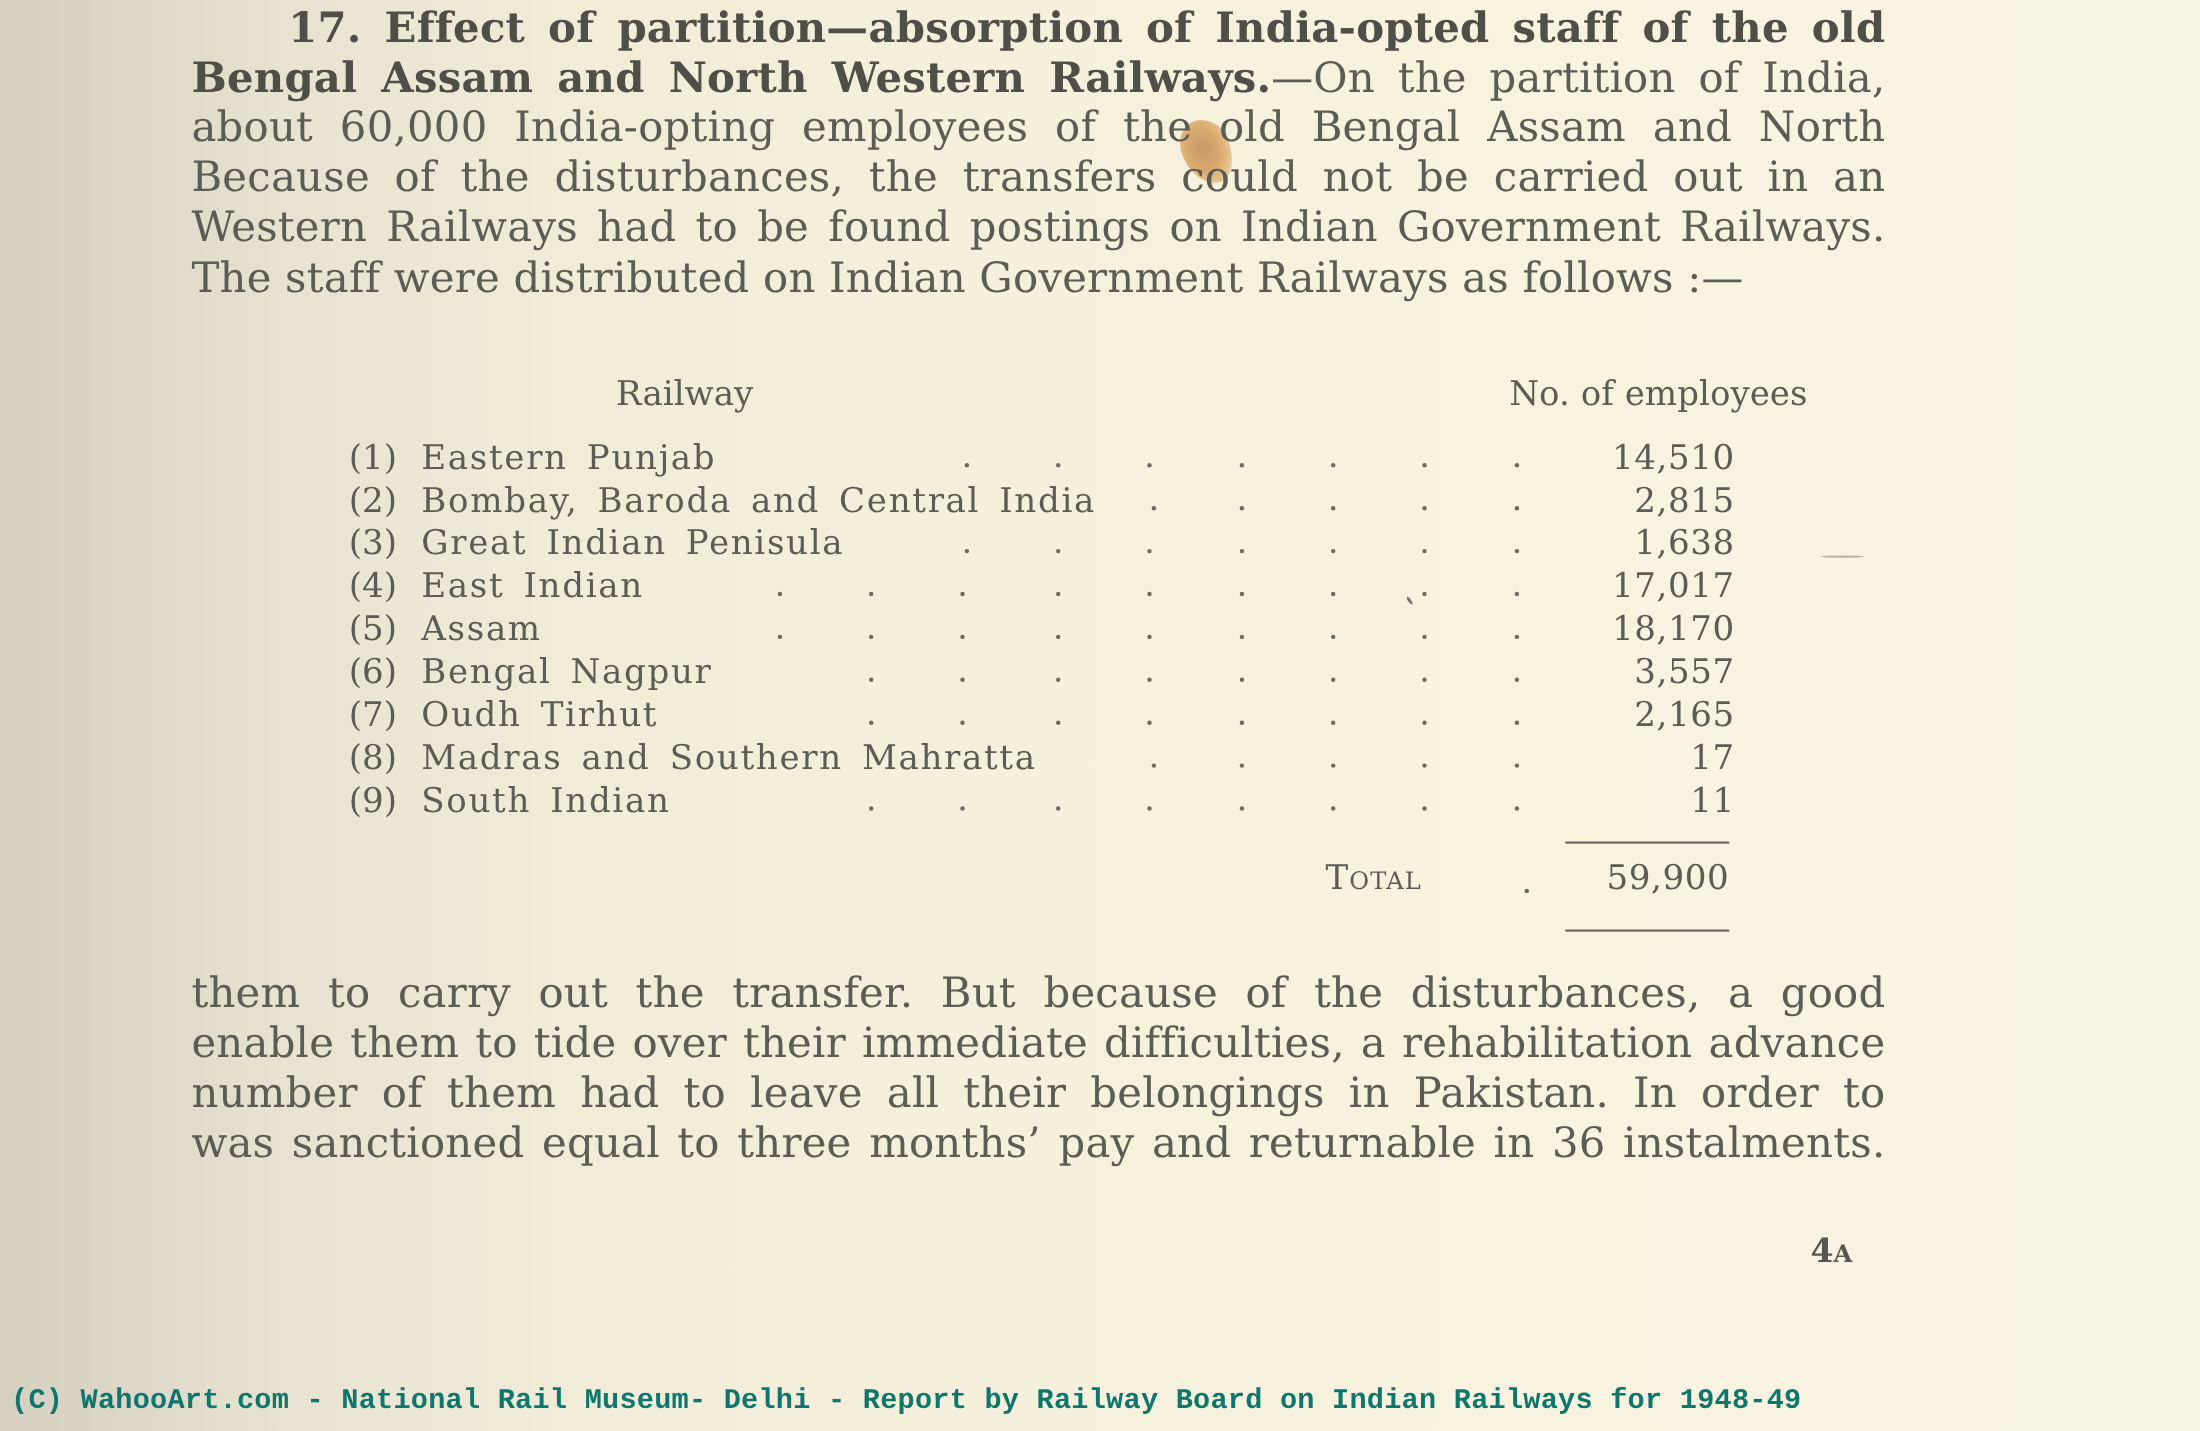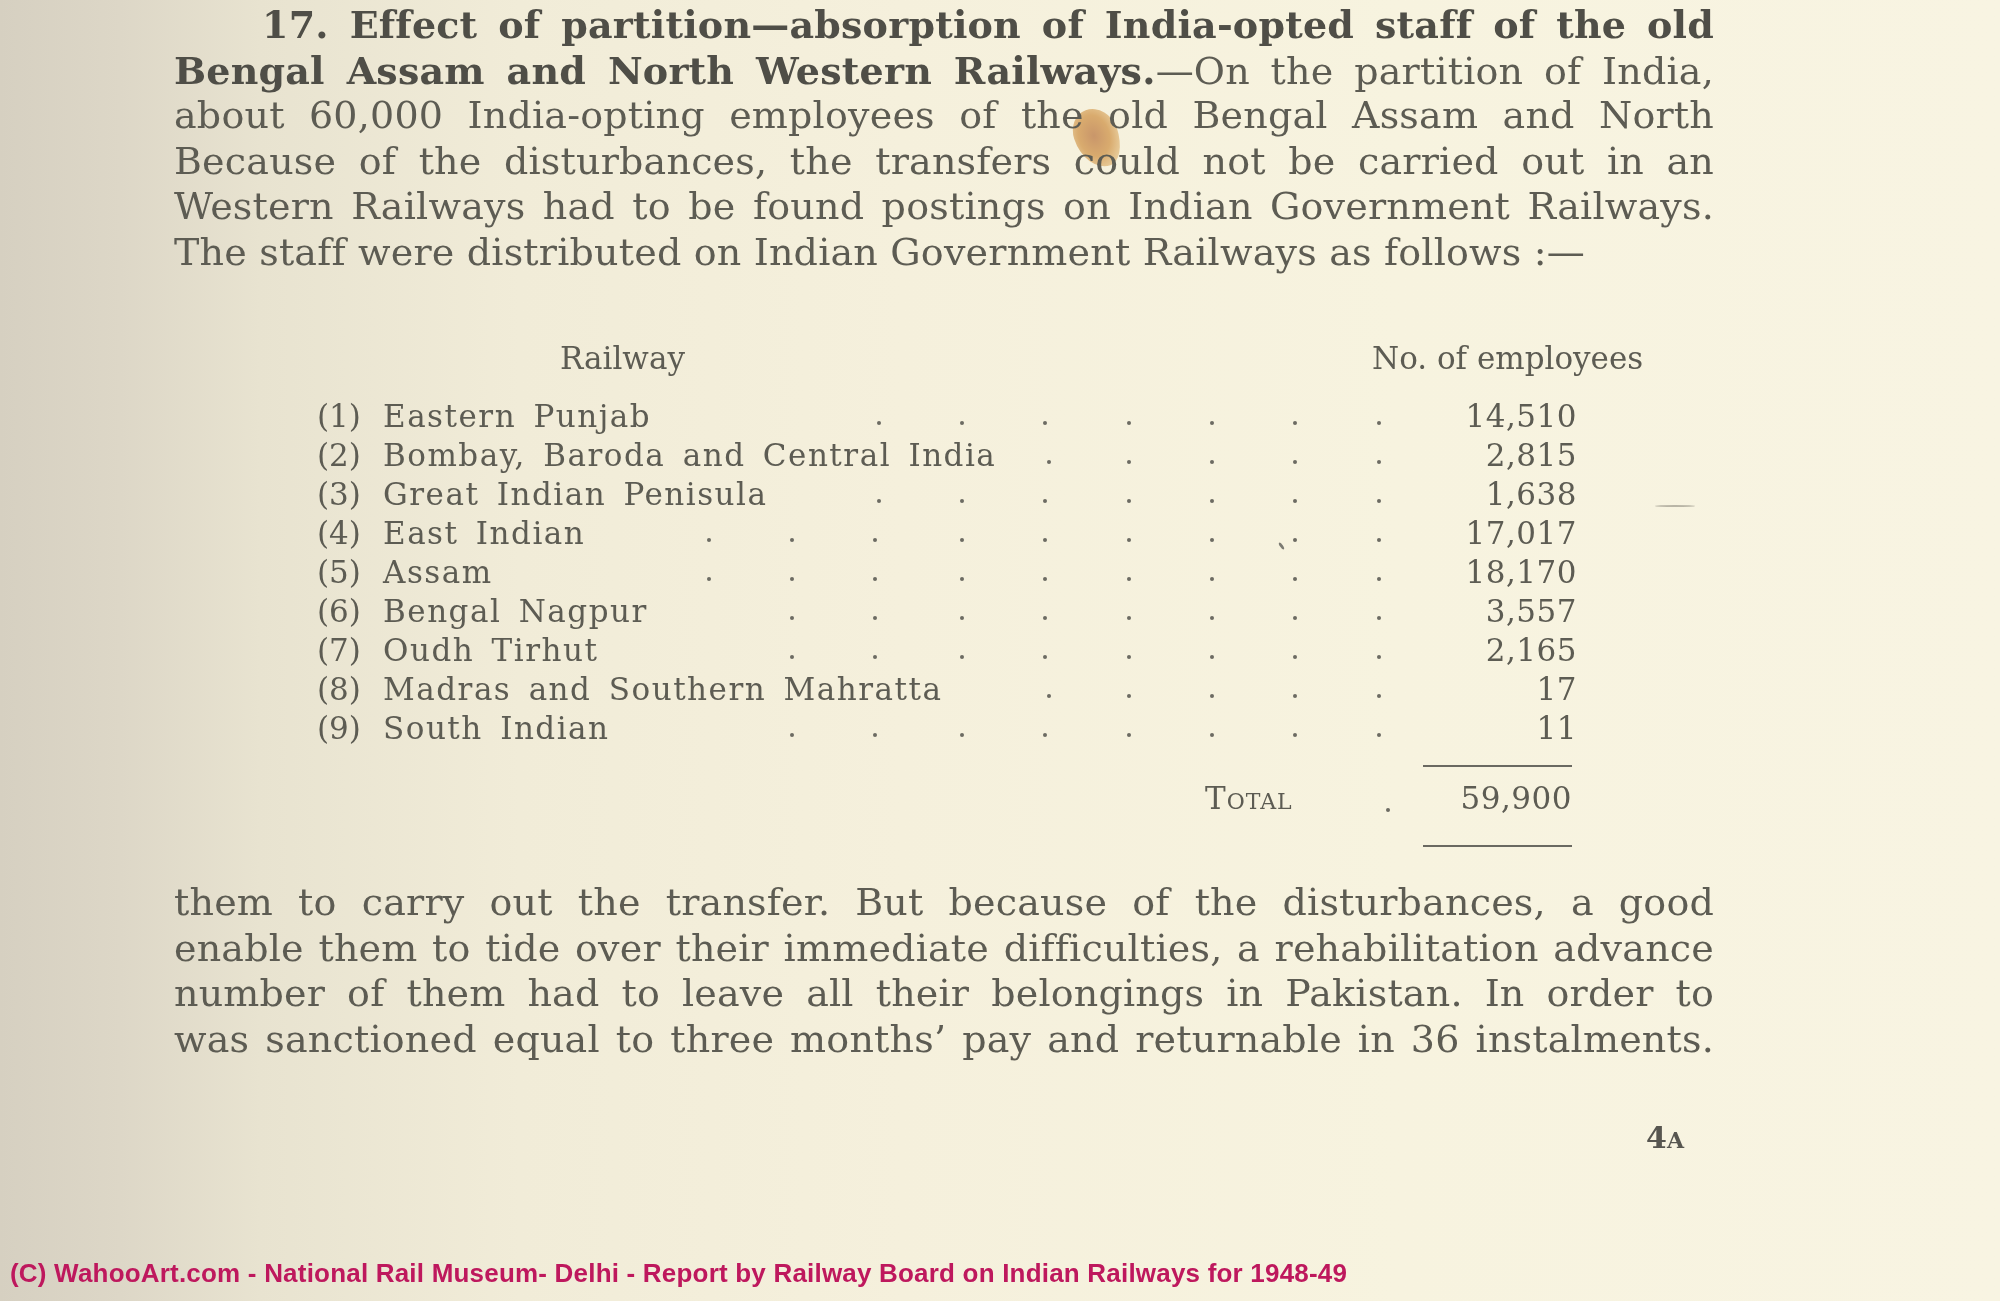--- a/index.html
+++ b/index.html
@@ -33,21 +33,21 @@
   .row .dot { position: absolute; top: 24px; width: 4px; height: 4px; border-radius: 2px; background: #6c6b62; }
   .row .val { position: absolute; right: 0; text-align: right; letter-spacing: 0.5px; }
   .rule { position: absolute; left: 1423px; width: 149px; height: 2px; background: #6a6961; }
   .total-label { position: absolute; left: 1205px; top: 780px; font-size: 31px; font-variant: small-caps; letter-spacing: 1px; }
   .total-dot { position: absolute; left: 1386px; top: 808px; width: 4px; height: 4px; border-radius: 2px; background: #6c6b62; }
   .total-val { position: absolute; right: 428px; top: 780px; font-size: 31px; letter-spacing: 0.5px; }
   .pagenum { position: absolute; left: 1598px; top: 1120px; font-size: 30px; font-weight: bold; color: #575650; margin-left: 48px; }
   .pagenum .small { font-size: 22px; }
   .stain { position: absolute; left: 1075px; top: 108px; width: 44px; height: 60px; border-radius: 45% 55% 40% 60% / 40% 45% 55% 60%;
     background: radial-gradient(ellipse at 45% 45%, #c9966a 0%, #d9ab6e 45%, rgba(226,186,120,0.6) 80%, rgba(230,195,130,0) 100%); transform: rotate(-18deg); }
-  .watermark { position: absolute; left: 10px; top: 1258px; font-family: Liberation Sans, sans-serif; font-weight: bold; font-size: 26px; color: #be185d; letter-spacing: 0.2px; white-space: nowrap; }
+  .watermark { position: absolute; left: 10px; top: 1258px; font-family: Liberation Mono, monospace; font-weight: bold; font-size: 26px; color: #0f766e; letter-spacing: 0.2px; white-space: nowrap; }
   .speck { position: absolute; background: #7c7b73; border-radius: 50%; }
 </style>
 </head>
 <body>
 
 <div class="page">
 
   <div class="stain"></div>
 
   <div class="para" id="p1">

